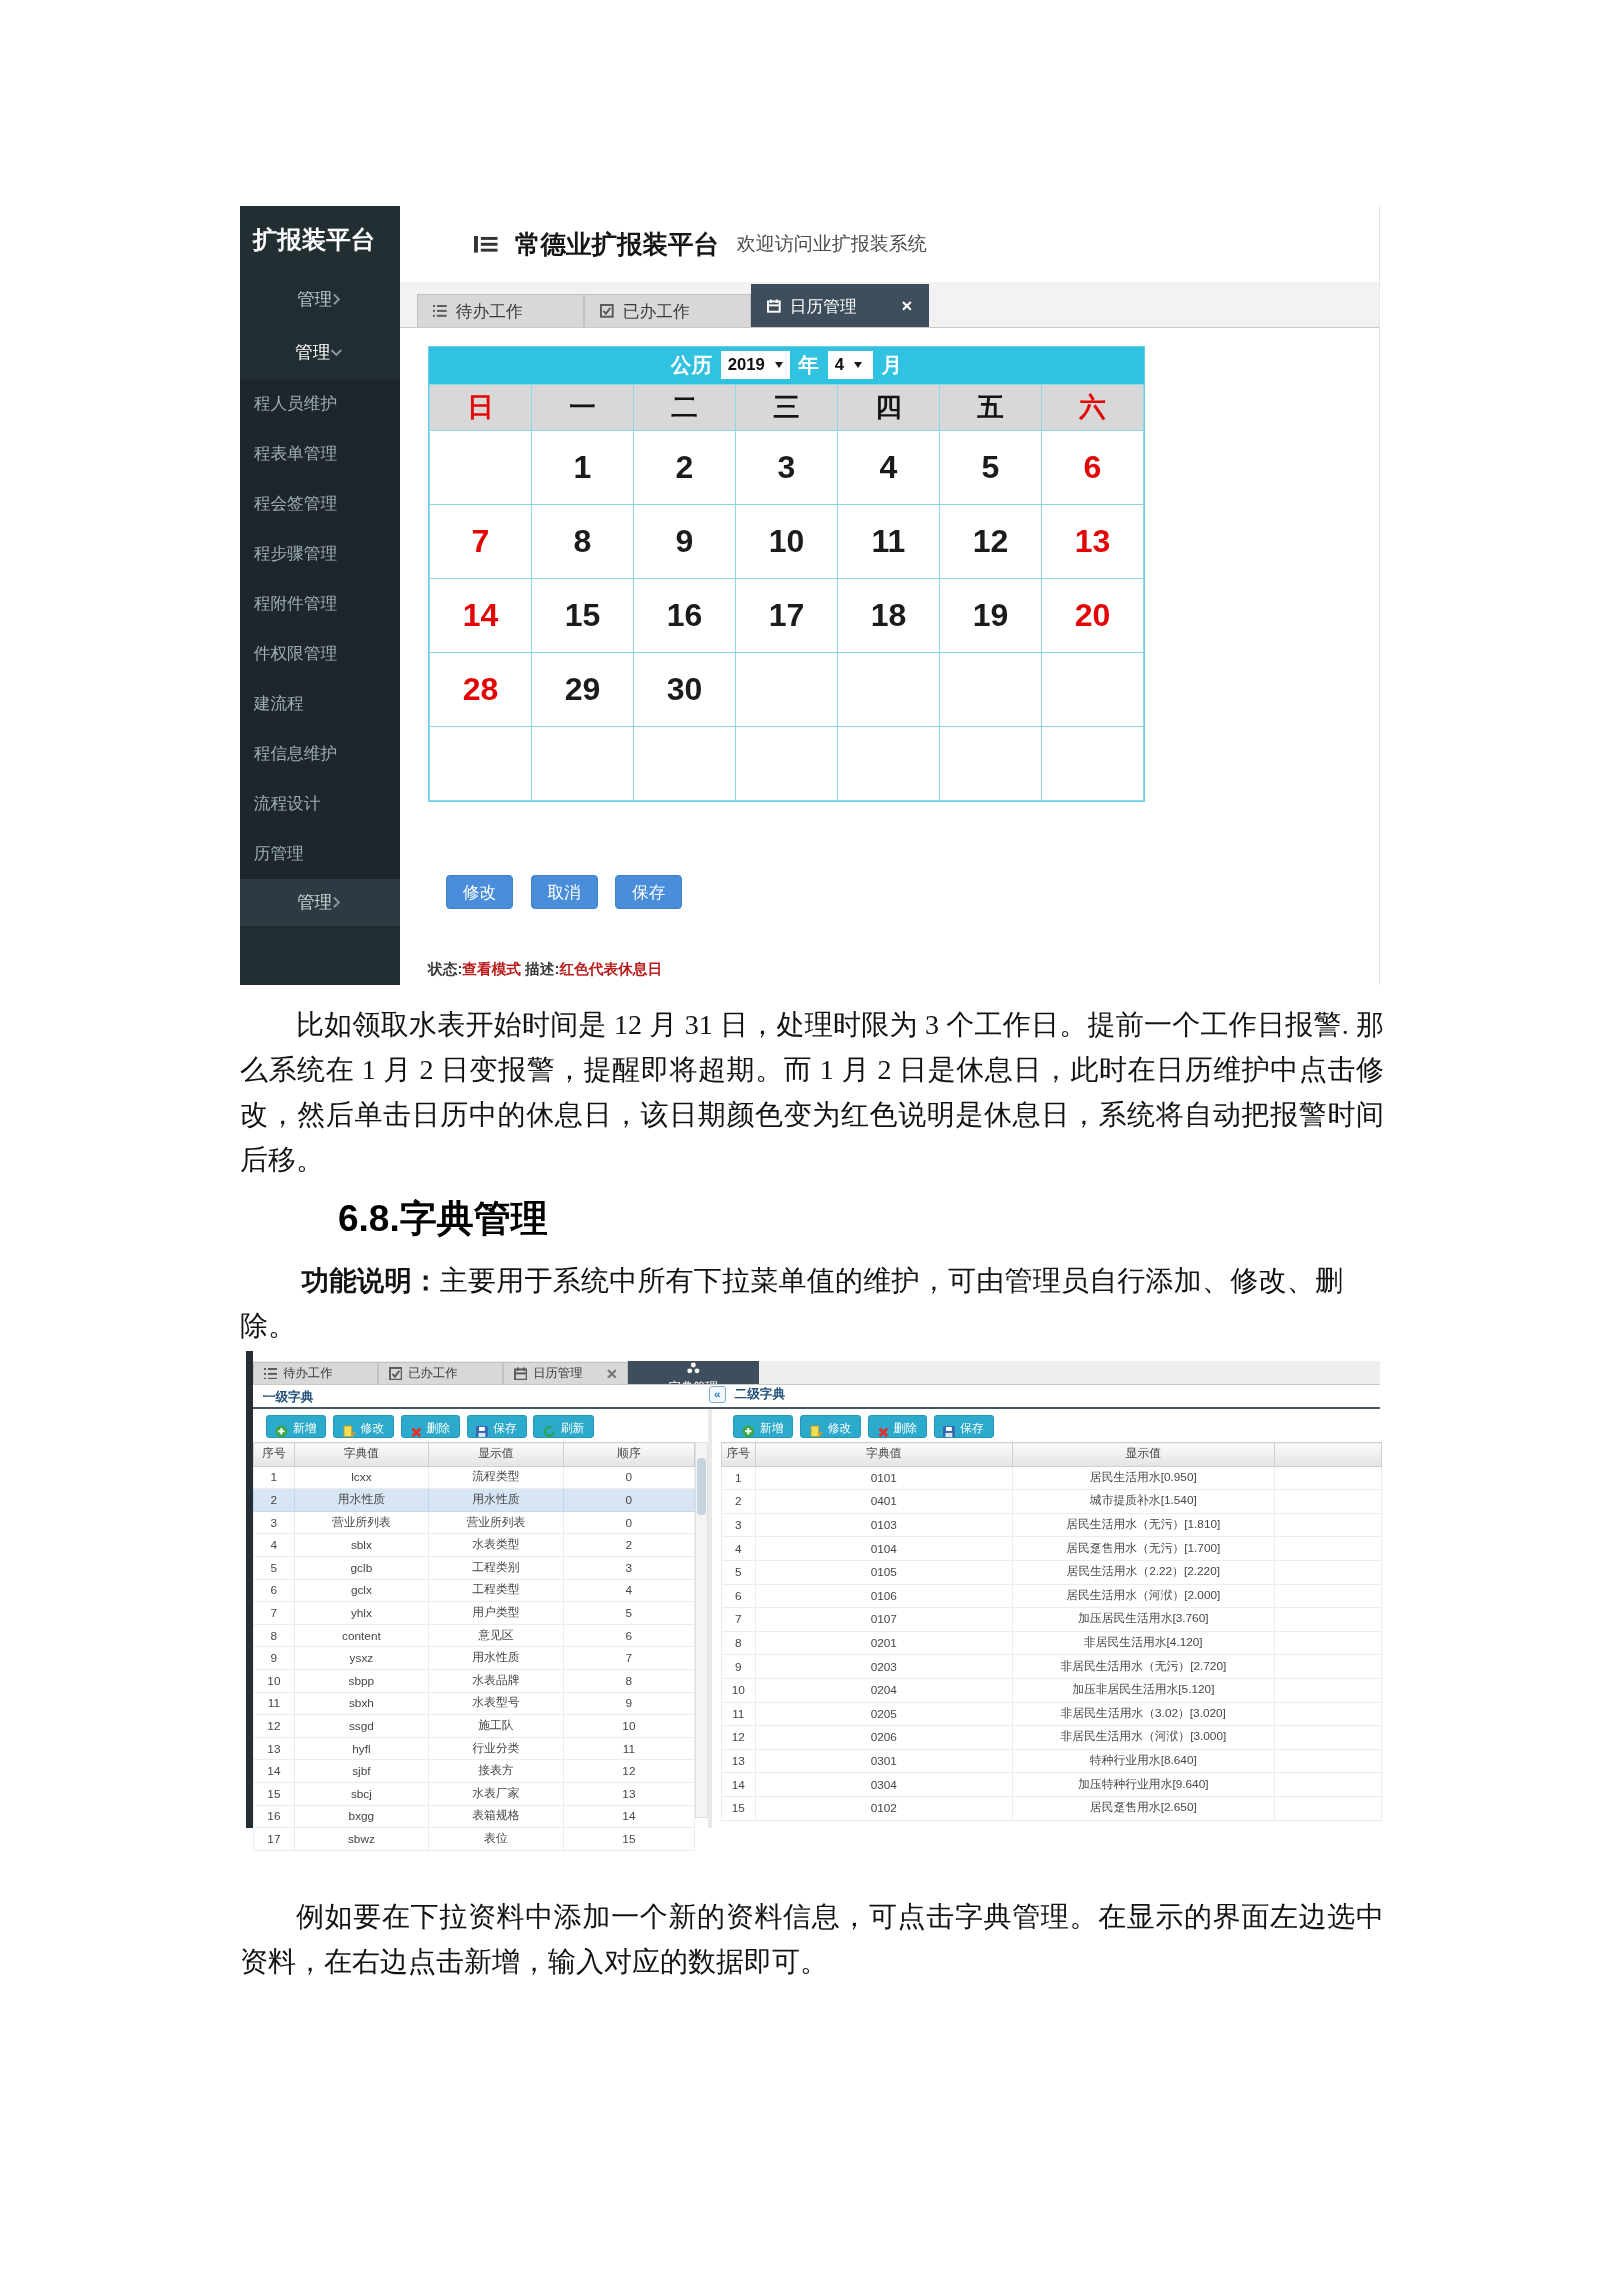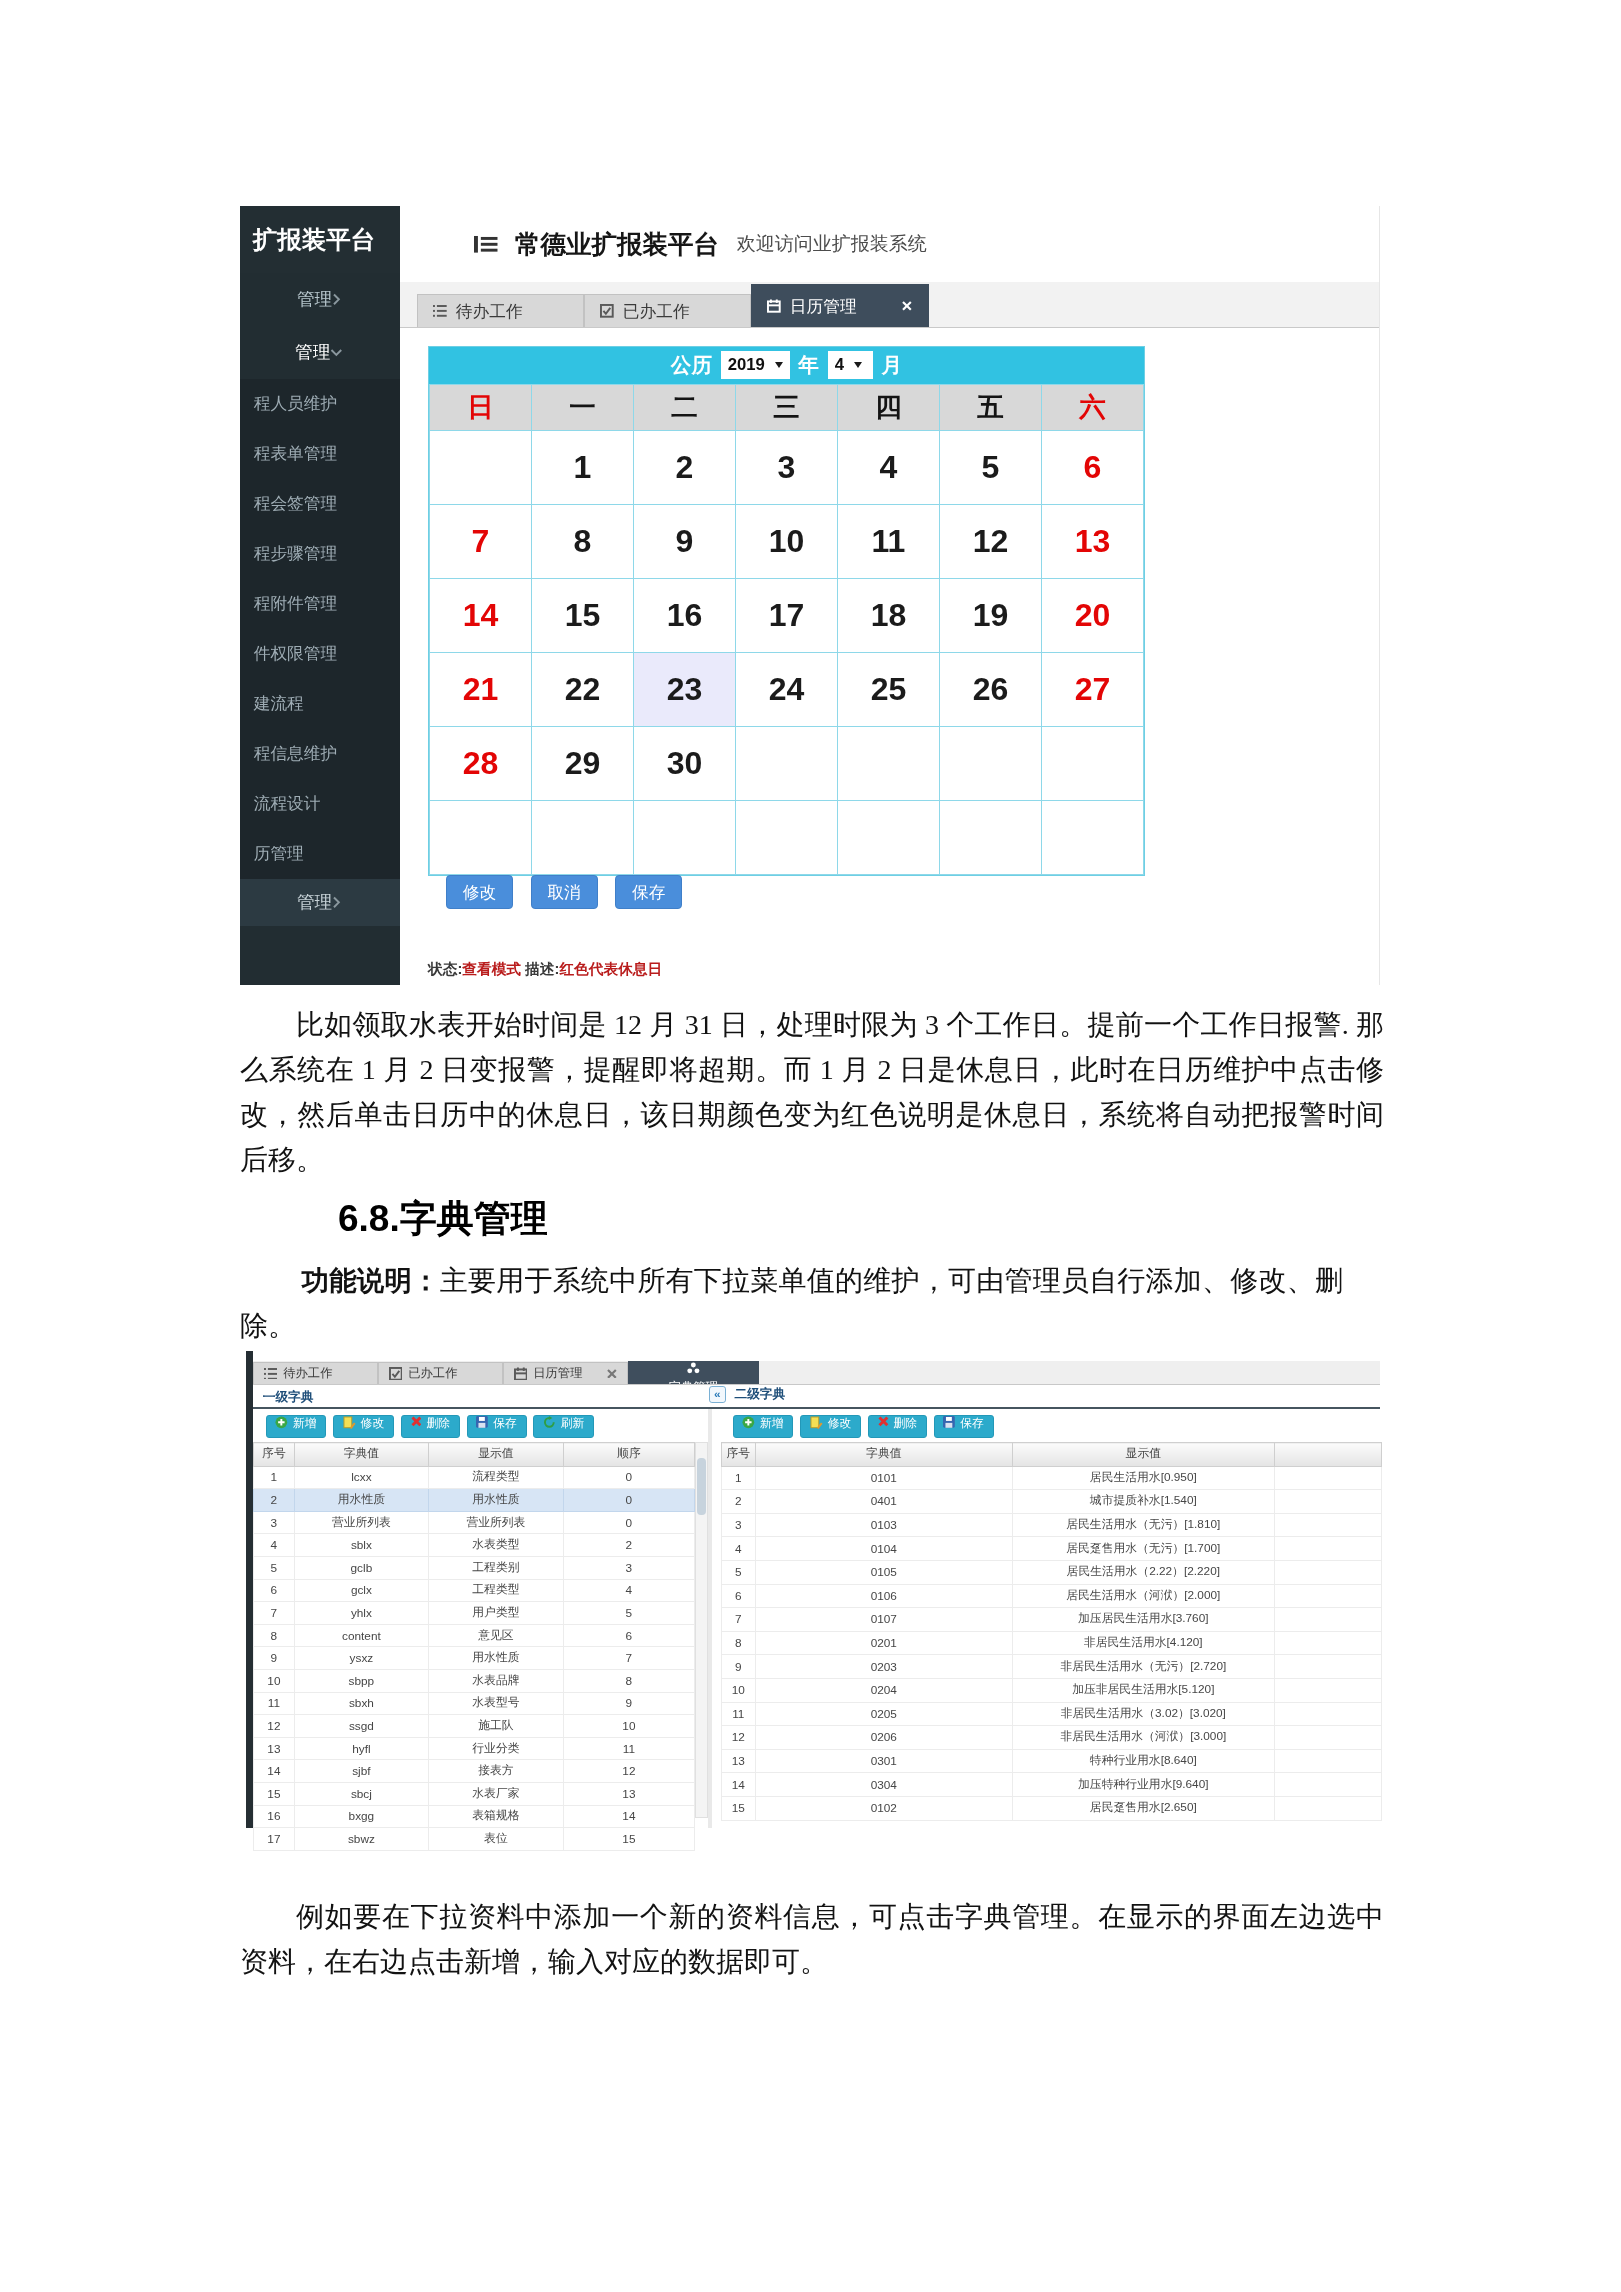--- a/index.html
+++ b/index.html
@@ -80,21 +80,21 @@
   #phdr-right{left:463px;display:flex;align-items:center;gap:8.8px;top:35px;}
   .collapse-btn{width:16.7px;height:16.7px;box-sizing:border-box;border:1px solid #7ab0d4;border-radius:2.9px;
                 background:#f2f8fd;color:#2a7ab8;font-size:11.8px;line-height:14.7px;text-align:center;cursor:pointer;}
   #shot2 .divider{position:absolute;left:6.9px;right:0;top:56px;height:2px;background:#46555f;}
   .lp{position:absolute;left:6.9px;top:58px;width:455px;bottom:0;}
   .splitter{position:absolute;left:462px;top:58px;width:3.9px;bottom:0;background:#e9e9e9;}
   .rp{position:absolute;left:466px;top:58px;right:0;bottom:0;}
   .toolbar{position:absolute;top:5.9px;left:12.7px;display:flex;gap:6.9px;}
   .rp .toolbar{left:20.6px;}
   .tbtn{height:21.6px;padding:0 8.8px;background:#2caacb;border:1px solid #2398b8;border-radius:2.9px;
-        color:#fff;font-size:11.8px;display:flex;align-items:flex-start;gap:4.9px;cursor:pointer;white-space:nowrap;}
+        color:#fff;font-size:11.8px;display:flex;align-items:flex-end;gap:4.9px;cursor:pointer;white-space:nowrap;}
   .grid{position:absolute;top:33px;left:0;}
   #grid-left{width:442px;}
   #grid-right{left:8.8px;width:660px;}
   .grid table{border-collapse:collapse;table-layout:fixed;width:100%;}
   .grid th{height:20.6px;background:linear-gradient(#fbfbfb,#e4e4e4);border:1px solid #cfcfcf;
            font-size:11.8px;font-weight:normal;color:#444;overflow:hidden;white-space:nowrap;}
   .grid td{height:19.6px;border:1px solid #ececec;background:#fff;font-size:11.8px;color:#464646;
            text-align:center;overflow:hidden;white-space:nowrap;}
   #grid-right td{height:20.6px;}
   .grid tr.selrow td{background:#d7e5f5;border-color:#c2d6ec;}
@@ -252,29 +252,20 @@
                   <tr>
                     <td class="wkend">14</td>
                     <td class="">15</td>
                     <td class="">16</td>
                     <td class="">17</td>
                     <td class="">18</td>
                     <td class="">19</td>
                     <td class="wkend">20</td>
                   </tr>
                   <tr>
-                    <td class="wkend">21</td>
-                    <td class="">22</td>
-                    <td class="selected">23</td>
-                    <td class="">24</td>
-                    <td class="">25</td>
-                    <td class="">26</td>
-                    <td class="wkend">27</td>
-                  </tr>
-                  <tr>
                     <td class="wkend">28</td>
                     <td class="">29</td>
                     <td class="">30</td>
                     <td class=""></td>
                     <td class=""></td>
                     <td class=""></td>
                     <td class="wkend"></td>
                   </tr>
                   <tr>
                     <td class="wkend"></td>

